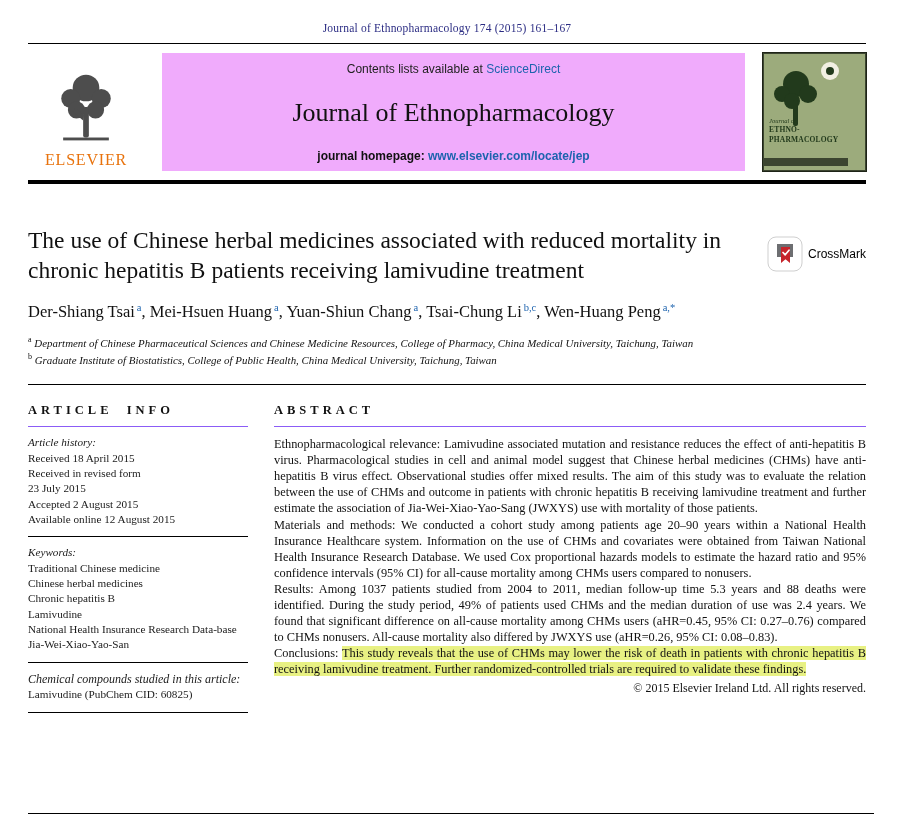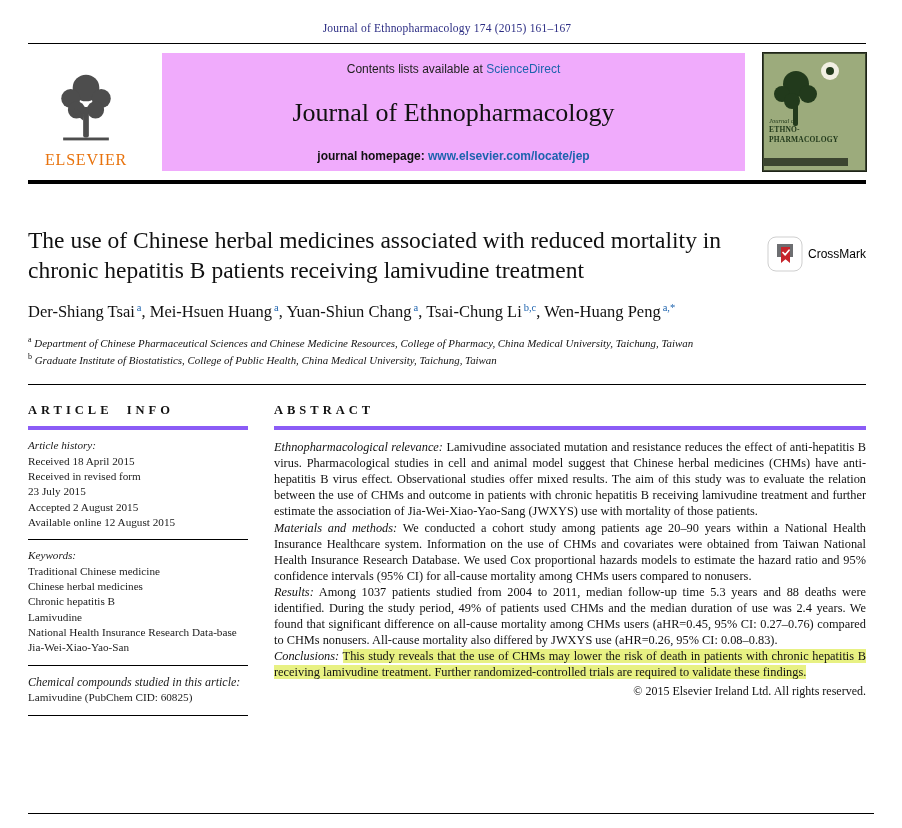--- a/index.html
+++ b/index.html
@@ -48,29 +48,29 @@
   .affiliations { margin-top: 11px; font-style: italic; font-size: 10.9px; line-height: 1.38; color: #111; }
   .affil sup { font-size: 8px; font-style: normal; }
   .sep { margin-top: 17px; }
 
   
   .columns { display: flex; }
   .col-left { width: 220px; padding-top: 18px; flex: none; }
   .col-right { flex: 1; margin-left: 26px; padding-top: 18px; }
   .col-heading {
     font-size: 12.5px; font-weight: bold; letter-spacing: 4px; word-spacing: 7px;
-    padding-bottom: 8px; border-bottom: 4px solid #8b5cf6; color: #111;
+    padding-bottom: 8px; border-bottom: 1px solid #8b5cf6; color: #111;
   }
   .info-block { padding: 8px 0 9px 0; font-size: 11.2px; line-height: 1.37; border-bottom: 1px solid #000; }
   .info-label { font-style: italic; }
   .info-label.nowrap { white-space: nowrap; font-size: 12px; }
 
   .abstract-body { margin-top: 9px; font-size: 12.35px; line-height: 1.3; text-align: justify; color: #111; }
   .abs-p { margin: 0; }
-  .p-label { font-style: italic; }
+  .p-label { }
   .hl { background: var(--highlight, #e8f183); }
   .copyright { text-align: right; font-size: 12px; margin-top: 4px; color: #111; }
 
   .bottom-rule { position: absolute; left: 28px; right: 28px; bottom: 14px; }
 </style>
 </head>
 <body>
 
 <div class="page">
 

